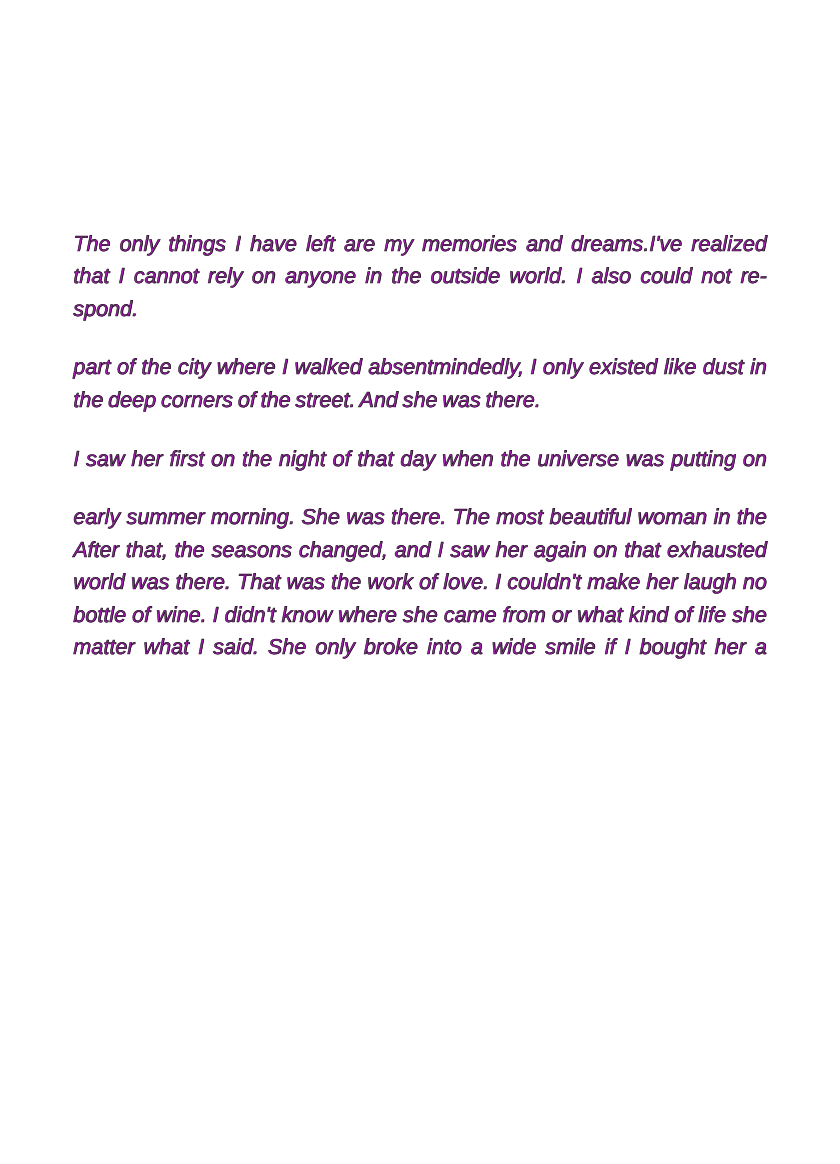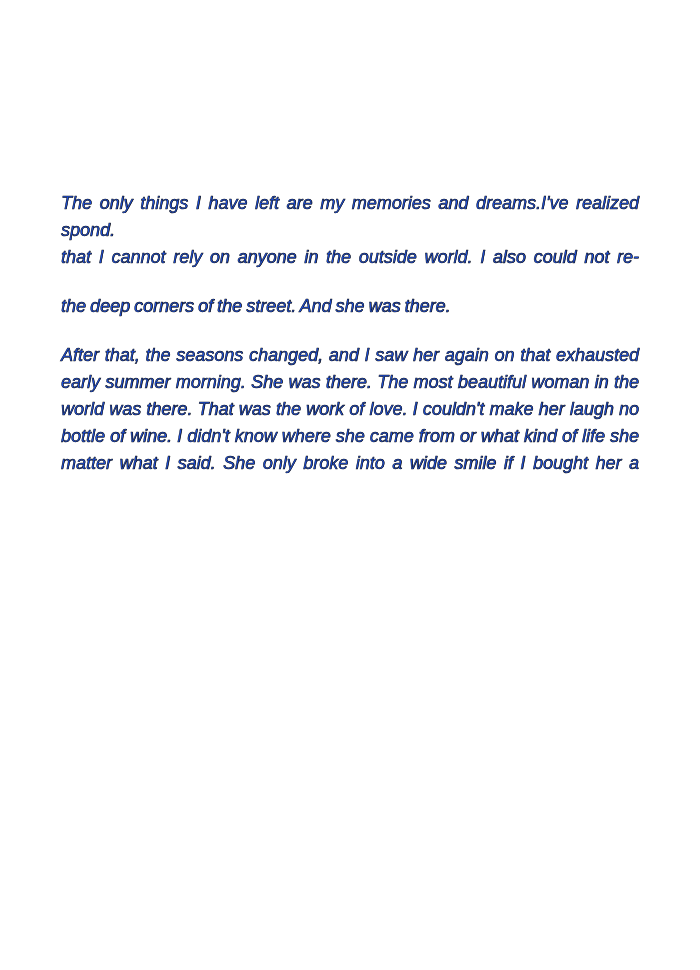--- a/index.html
+++ b/index.html
@@ -17,21 +17,21 @@
   .page {
     position: absolute;
     inset: 0;
     background: #ffffff;
   }
   .text-block {
     position: absolute;
     left: 61px;
     top: 190px;
     width: 578px;
-    color: #1d4ed8;
+    color: #a21caf;
     font-style: italic;
     font-weight: normal;
     font-size: 18px;
     line-height: 27px;
     word-spacing: -1px;
     -webkit-text-stroke: 0.45px #171717;
     text-shadow: 0.35px 0 0 #171717;
   }
   .para {
     margin: 0 0 22px 0;
@@ -49,33 +49,35 @@
   }
 </style>
 </head>
 <body>
 
 <div class="page">
   <div class="text-block">
 
     <div class="para">
       <div class="line">The only things I have left are my memories and dreams.I've realized</div>
+      <div class="line">that I cannot rely on anyone in the outside world. I also could not re-</div>
       <div class="line end">spond.</div>
-      <div class="line">that I cannot rely on anyone in the outside world. I also could not re-</div>
     </div>
 
     <div class="para">
+      <div class="line">part of the city where I walked absentmindedly, I only existed like dust in</div>
       <div class="line end">the deep corners of the street. And she was there.</div>
     </div>
 
     <div class="para">
+      <div class="line">I saw her first on the night of that day when the universe was putting on</div>
     </div>
 
     <div class="para">
+      <div class="line">early summer morning. She was there. The most beautiful woman in the</div>
       <div class="line">After that, the seasons changed, and I saw her again on that exhausted</div>
-      <div class="line">early summer morning. She was there. The most beautiful woman in the</div>
       <div class="line">world was there. That was the work of love. I couldn't make her laugh no</div>
       <div class="line">bottle of wine. I didn't know where she came from or what kind of life she</div>
       <div class="line">matter what I said. She only broke into a wide smile if I bought her a</div>
     </div>
 
   </div>
 </div>
 
 </body></html>

